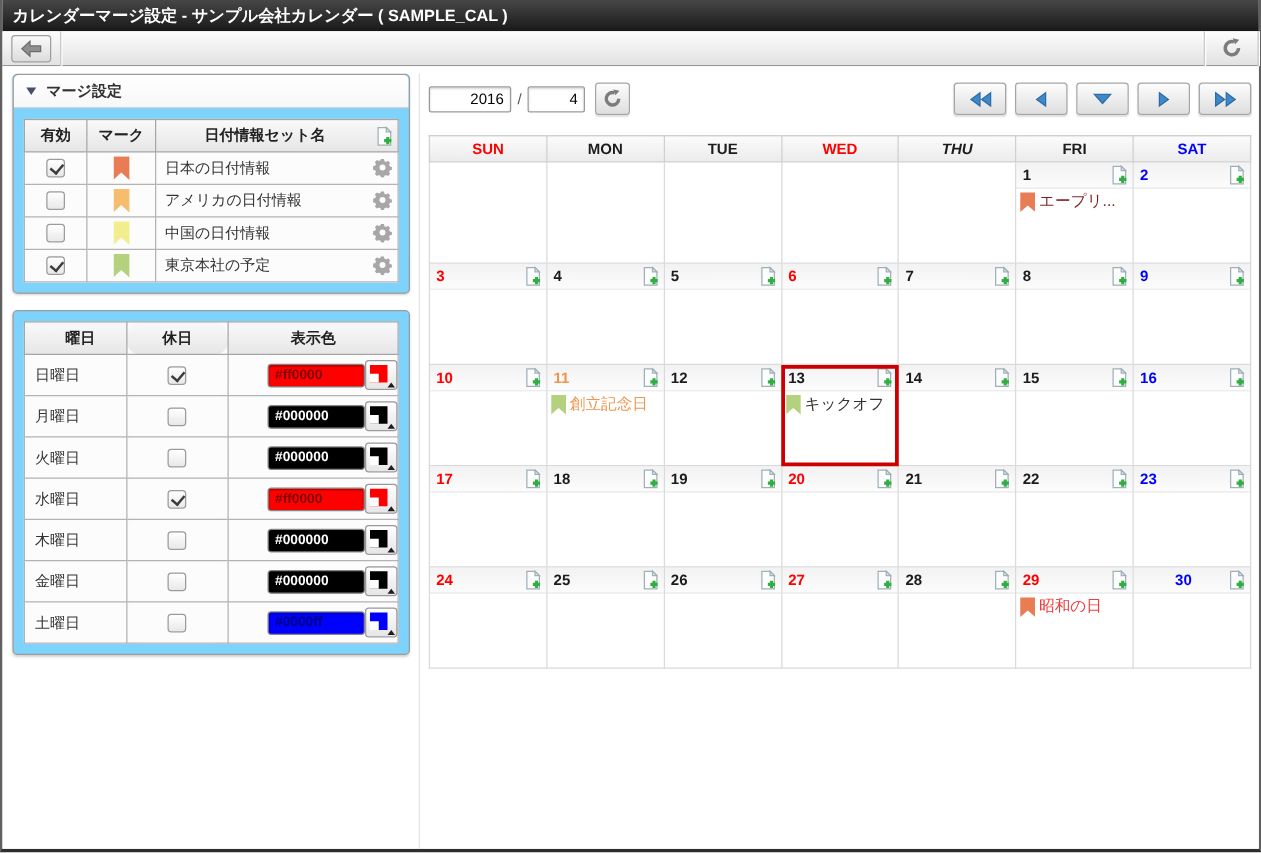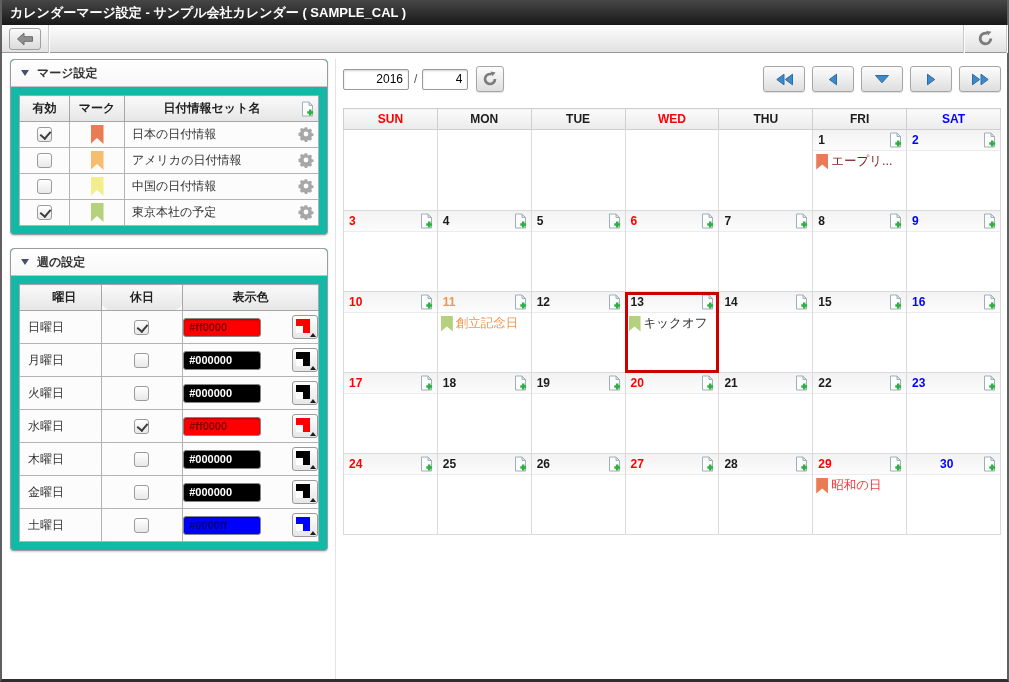--- a/index.html
+++ b/index.html
@@ -39,21 +39,21 @@
     width: 42px; height: 27px; display: flex; align-items: center; justify-content: center;
     background: transparent; border: none; cursor: pointer;
   }
   
   .content { flex: 1; display: flex; background: #fff; overflow: hidden; }
   .left-col { width: 334px; flex: 0 0 334px; padding: 6px 0 0 8px; }
   .left-col-inner { border-right: 1px solid #e3e3e3; padding-right: 7px; height: 100%; }
   
   .panel {
     width: 318px; border: 1px solid #9c9c9c; border-radius: 4px;
-    background: #14b8a6; box-shadow: 0 1px 2px rgba(0,0,0,.18); overflow: hidden;
+    background: #7dd3fc; box-shadow: 0 1px 2px rgba(0,0,0,.18); overflow: hidden;
   }
   .panel + .panel { margin-top: 13px; }
   .panel-header {
     height: 27px; background: linear-gradient(#ffffff,#f7f7f7);
     border-bottom: 1px solid #c2c2c2; border-radius: 4px 4px 0 0;
     display: flex; align-items: center; padding-left: 10px;
     font-weight: bold; font-size: 12px; color: #333; cursor: pointer;
   }
   .tri-down {
     width: 0; height: 0; border-left: 4px solid transparent; border-right: 4px solid transparent;
@@ -90,21 +90,21 @@
   .bookmark {
     display: inline-block; width: 13px; height: 19px;
     clip-path: polygon(0 0, 100% 0, 100% 100%, 50% 68%, 0 100%);
     vertical-align: middle;
   }
   
   .week-table td { height: 33px; }
   .week-table .c-day { width: 82px; padding-left: 8px; }
   .week-table .c-hol { width: 82px; text-align: center; border-radius: 12px; }
   .week-table .c-col { width: 136px; }
-  .color-cell { display: flex; align-items: center; justify-content: space-between; gap: 0; }
+  .color-cell { display: flex; align-items: center; justify-content: flex-end; gap: 0; }
   .color-field {
     width: 78px; height: 19px; border: 1px solid #868686; border-radius: 3px;
     font-size: 11px; font-weight: bold; line-height: 17px; padding-left: 5px;
     box-shadow: inset 0 1px 2px rgba(0,0,0,.35); cursor: text;
   }
   .picker {
     width: 26px; height: 24px; border: 1px solid #9a9a9a; border-radius: 3px;
     background: linear-gradient(#ffffff, #e6e6e6); position: relative; cursor: pointer;
   }
   .picker .swatch { position: absolute; left: 3px; top: 3px; width: 14px; height: 14px; }
@@ -288,24 +288,20 @@
                         </span>
                       </div>
                     </td>
                   </tr>
                 </tbody>
             </table>
           </div>
         </div>
 
         <div class="panel">
-          <div class="panel-header">
-            <span class="tri-down"></span>
-            <span>週の設定</span>
-          </div>
           <div class="panel-body">
             <table class="week-table">
               <thead>
                 <tr>
                   <th class="c-day">曜日</th>
                   <th class="c-hol">休日</th>
                   <th class="c-col">表示色</th>
                 </tr>
               </thead>
               <tbody>
@@ -474,21 +470,21 @@
         </div>
       </div>
 
       <table class="cal-table">
         <thead>
           <tr>
               <th style="color: rgb(255, 0, 0);">SUN</th>
               <th style="color: rgb(28, 28, 28);">MON</th>
               <th style="color: rgb(28, 28, 28);">TUE</th>
               <th style="color: rgb(255, 0, 0);">WED</th>
-              <th style="color: rgb(28, 28, 28);">THU</th>
+              <th style="color: rgb(28, 28, 28); font-style: italic;">THU</th>
               <th style="color: rgb(28, 28, 28);">FRI</th>
               <th style="color: rgb(0, 0, 255);">SAT</th>
             </tr>
         </thead>
         <tbody>
             <tr>
               <td></td>
               <td></td>
               <td></td>
               <td></td>

